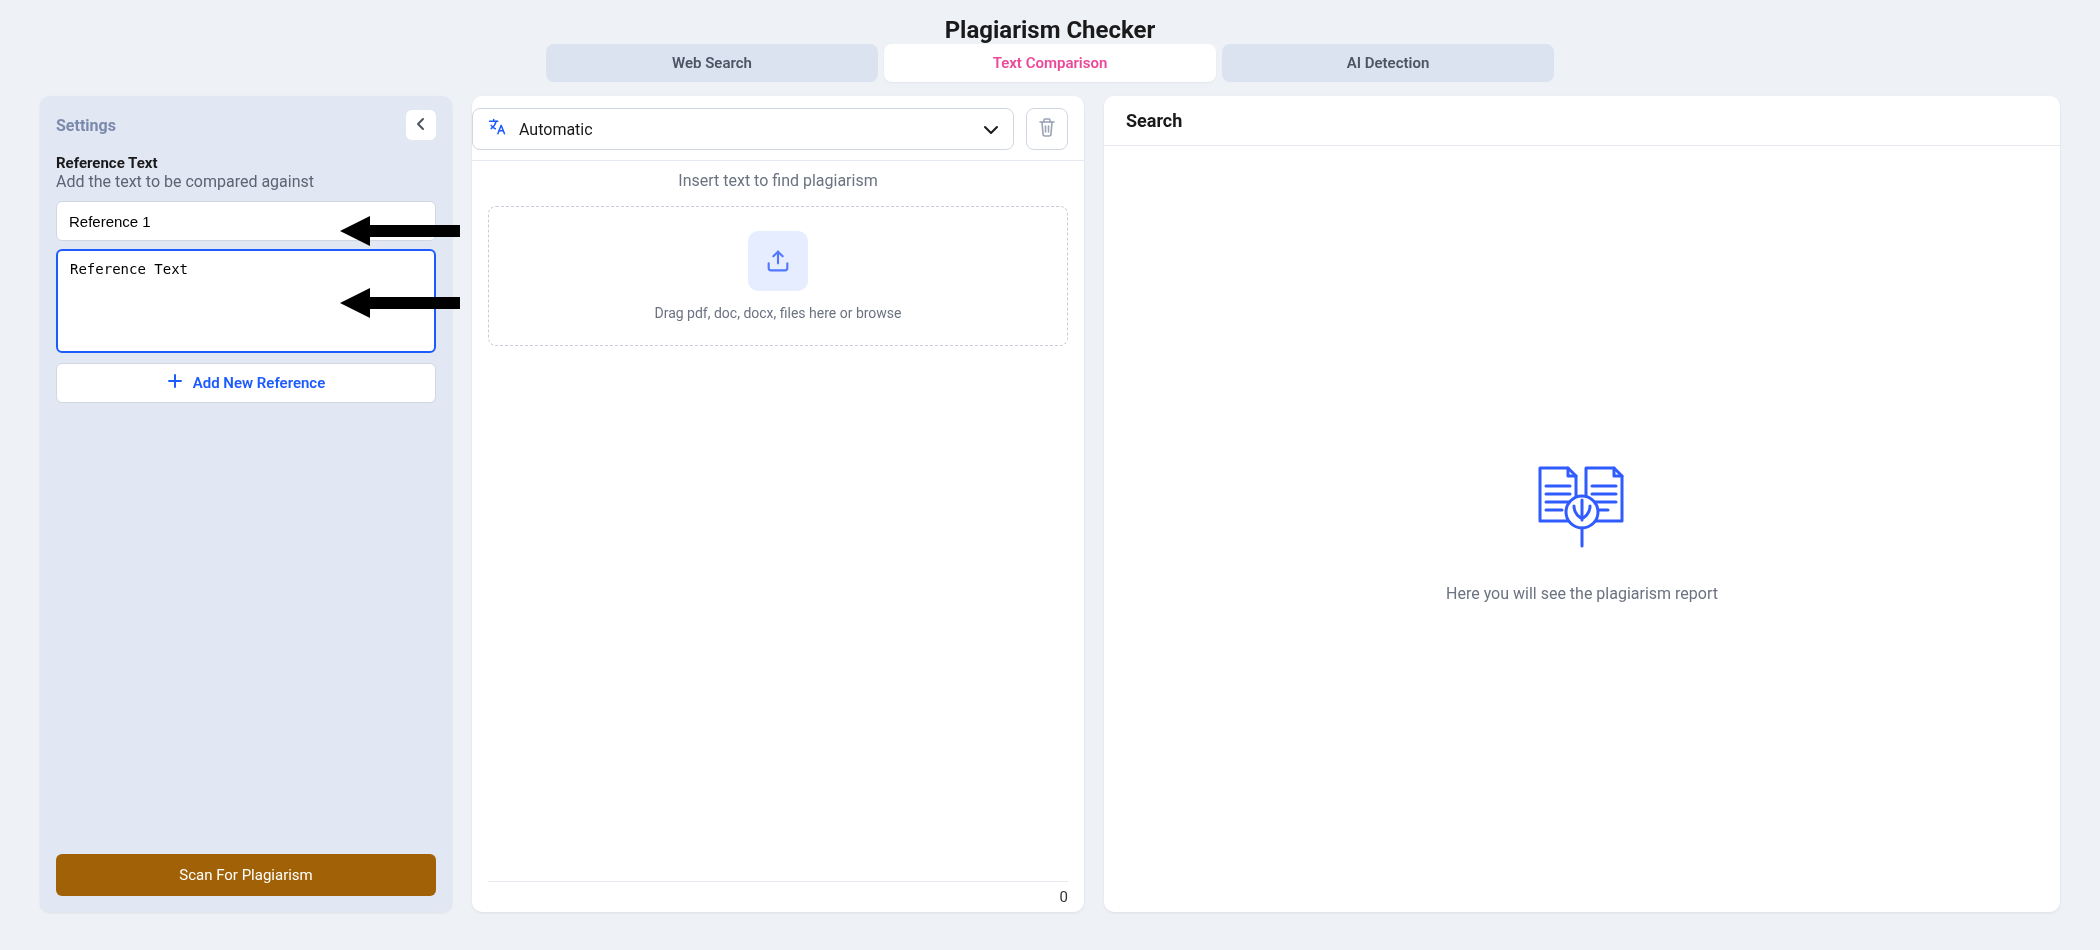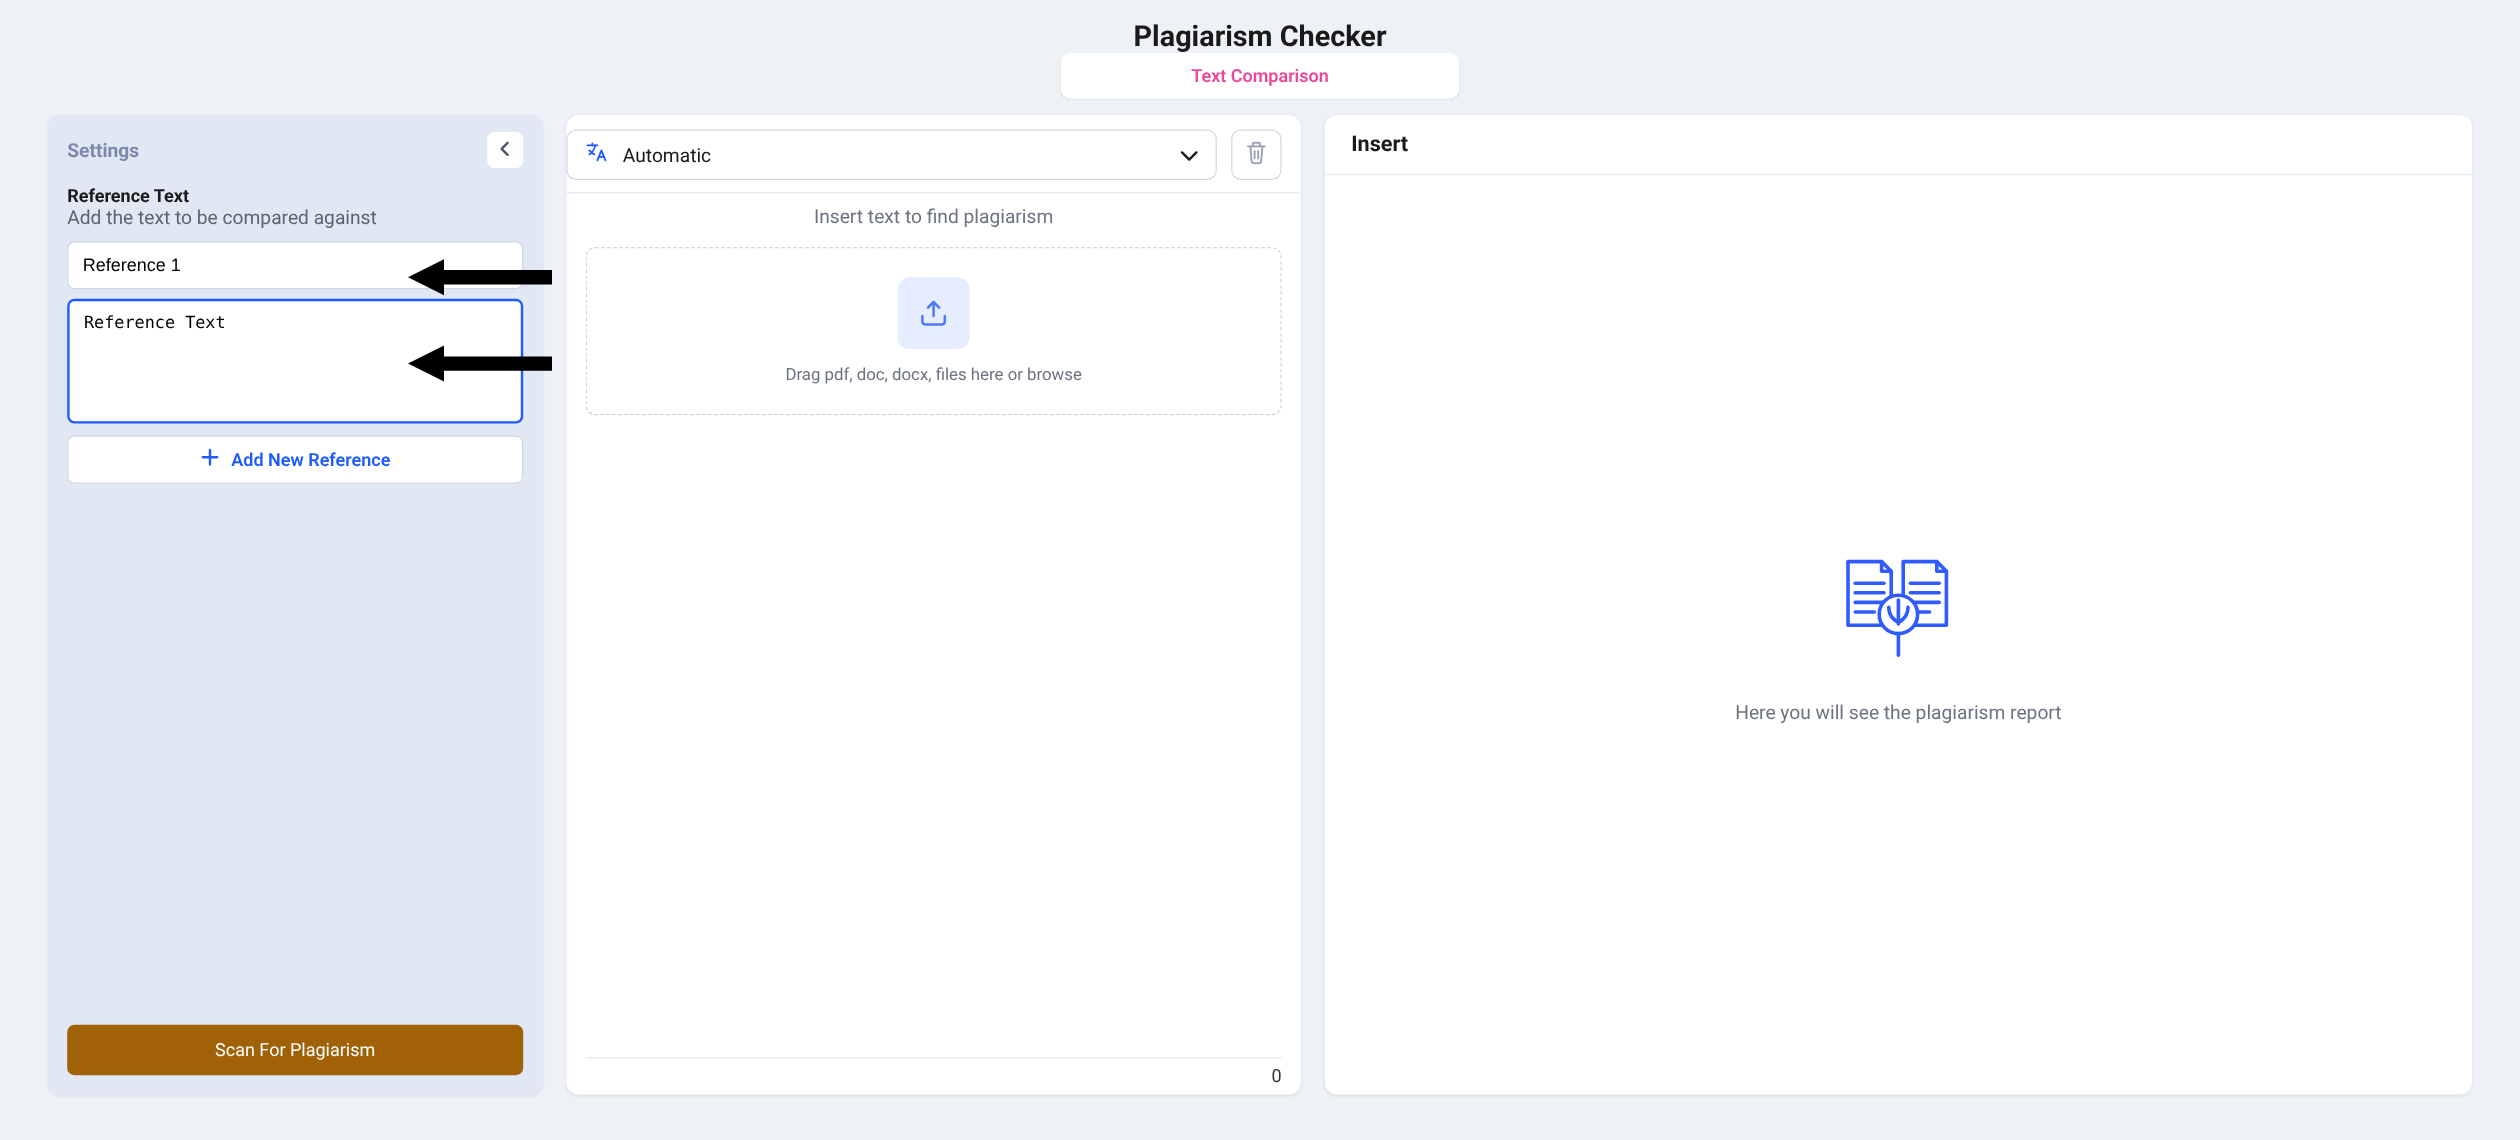--- a/index.html
+++ b/index.html
@@ -254,21 +254,23 @@
     font-size: 16px;
   }
   .report-illustration { color: #2f5bff; }
 </style>
 </head>
 <body>
 
 <div class="page-title">Plagiarism Checker</div>
 
 <div class="tabs">
+  <div class="tab">Web Search</div>
   <div class="tab active">Text Comparison</div>
+  <div class="tab">AI Detection</div>
 </div>
 
 <div class="layout">
 
   <div class="settings-panel">
     <div class="settings-header">
       <div class="settings-title">Settings</div>
       <div class="collapse-btn">
         <span>
           <svg width="10" height="14" viewBox="0 0 10 14" fill="none">
@@ -352,21 +354,21 @@
         </svg>
       </div>
       <div class="drop-text">Drag pdf, doc, docx, files here or browse</div>
     </div>
 
     <div class="input-bottom-line"></div>
     <div class="char-count">0</div>
   </div>
 
   <div class="report-panel">
-    <div class="report-header">Insert</div>
+    <div class="report-header">Search</div>
     <div class="report-body">
       <div class="report-illustration">
         <svg width="100" height="100" viewBox="0 0 100 100" fill="none" stroke="#2f5bff" stroke-width="3" stroke-linecap="round" stroke-linejoin="round">
 
           <path d="M8 12h28l8 8v45H8z"></path>
           <path d="M36 12v8h8"></path>
           <path d="M14 30h24"></path>
             <path d="M14 38h24"></path>
             <path d="M14 46h24"></path>
             <path d="M14 54h16"></path>

